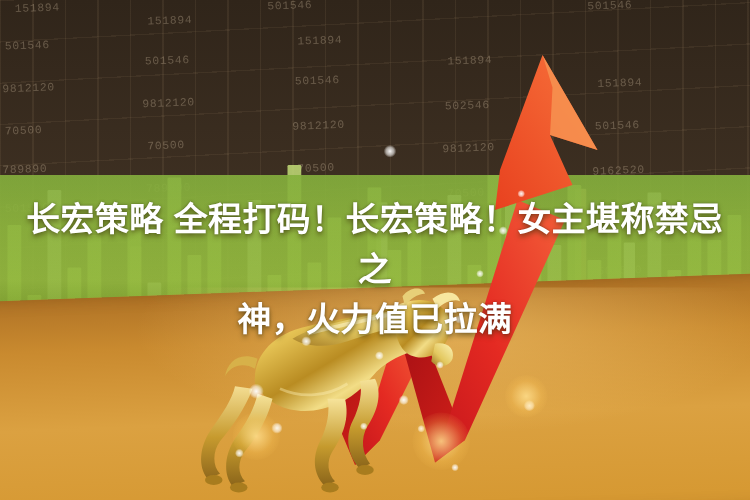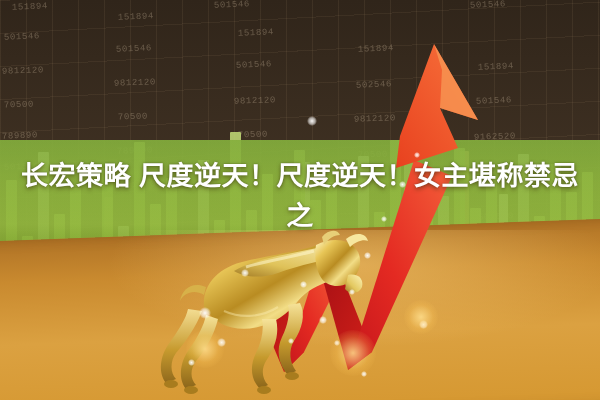--- a/index.html
+++ b/index.html
@@ -348,16 +348,17 @@
   <div class="bokeh" style="left:399px;top:181px;width:7px;height:7px;"></div>
   <div class="bokeh" style="left:414px;top:152px;width:6px;height:6px;"></div>
   <div class="bokeh" style="left:307px;top:116px;width:10px;height:10px;"></div>
   <div class="bokeh" style="left:419px;top:320px;width:9px;height:9px;"></div>
   <div class="bokeh" style="left:361px;top:371px;width:6px;height:6px;"></div>
   <div class="glow-amber" style="left:330px;top:330px;width:46px;height:46px;"></div>
   <div class="glow-amber" style="left:186px;top:330px;width:38px;height:38px;"></div>
   <div class="glow-amber" style="left:404px;top:300px;width:34px;height:34px;"></div>
 
   <div class="headline">
-    <span class="l1">长宏策略 尺度逆天！尺度逆天！女主堪称禁忌之</span>
+    <span class="l1">长宏策略 全程打码！长宏策略！女主堪称禁忌之</span>
+    <span class="l2">神，火力值已拉满</span>
   </div>
 
 </div>
 
 </body></html>

